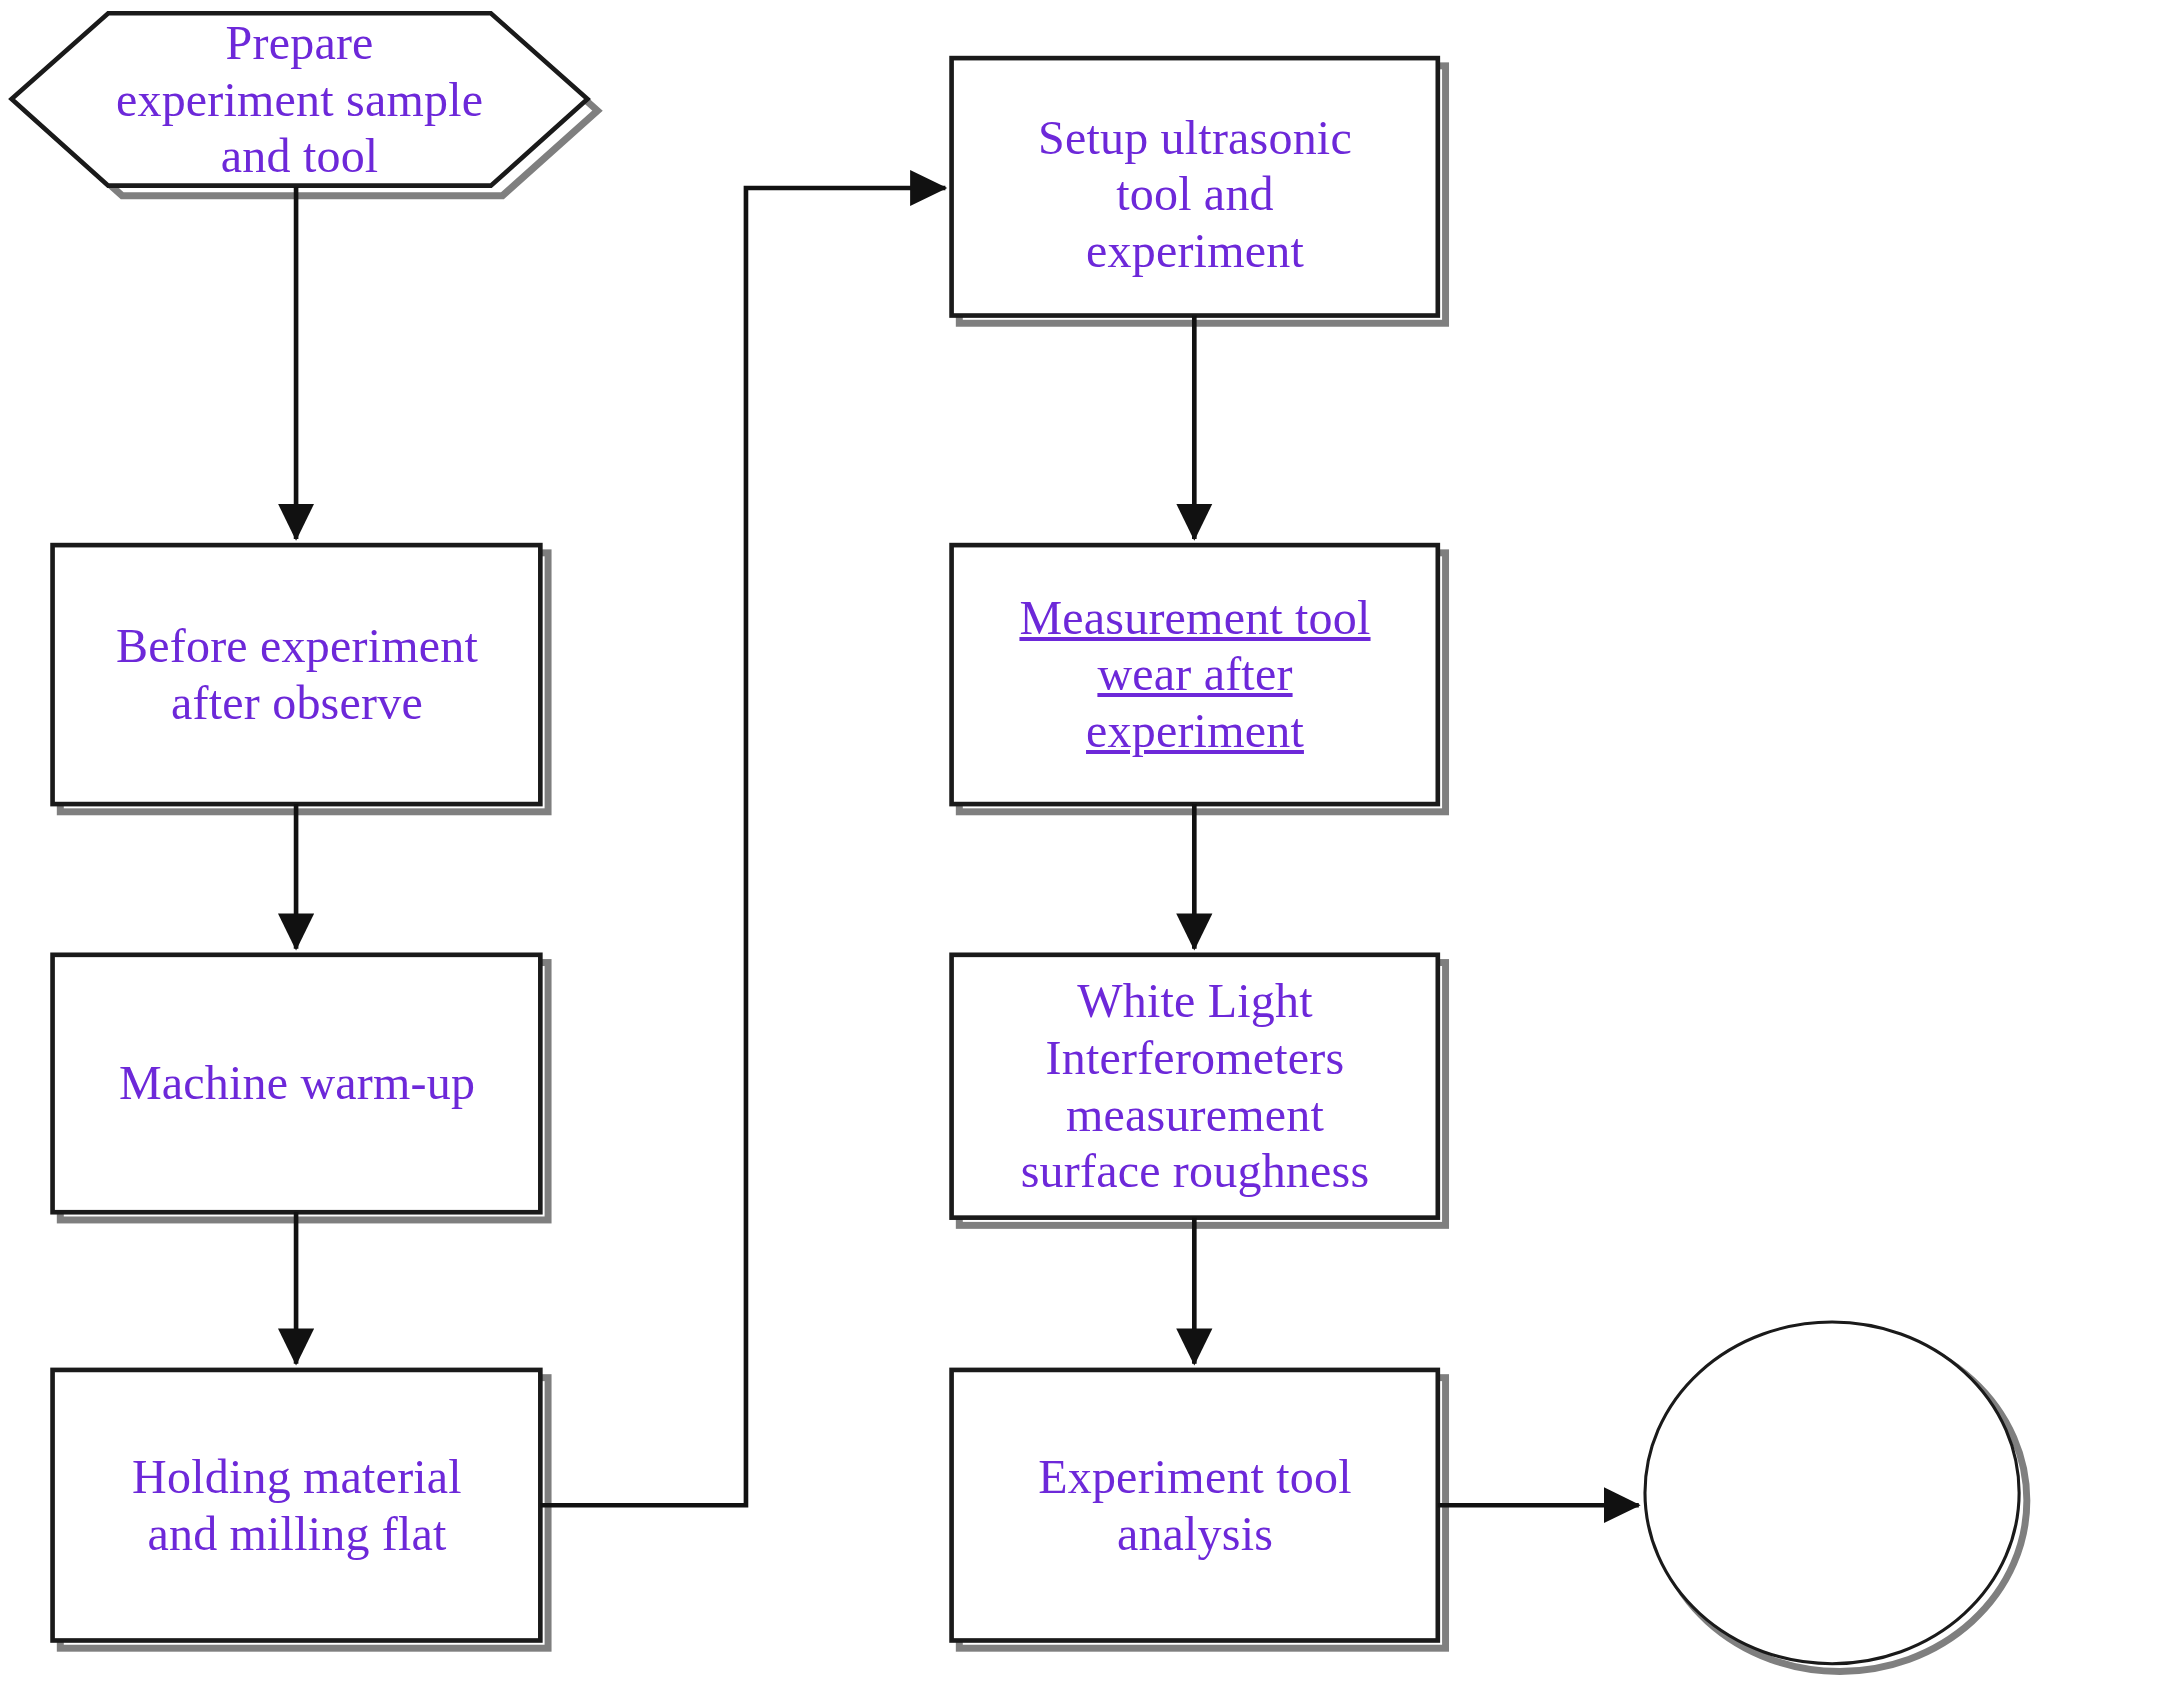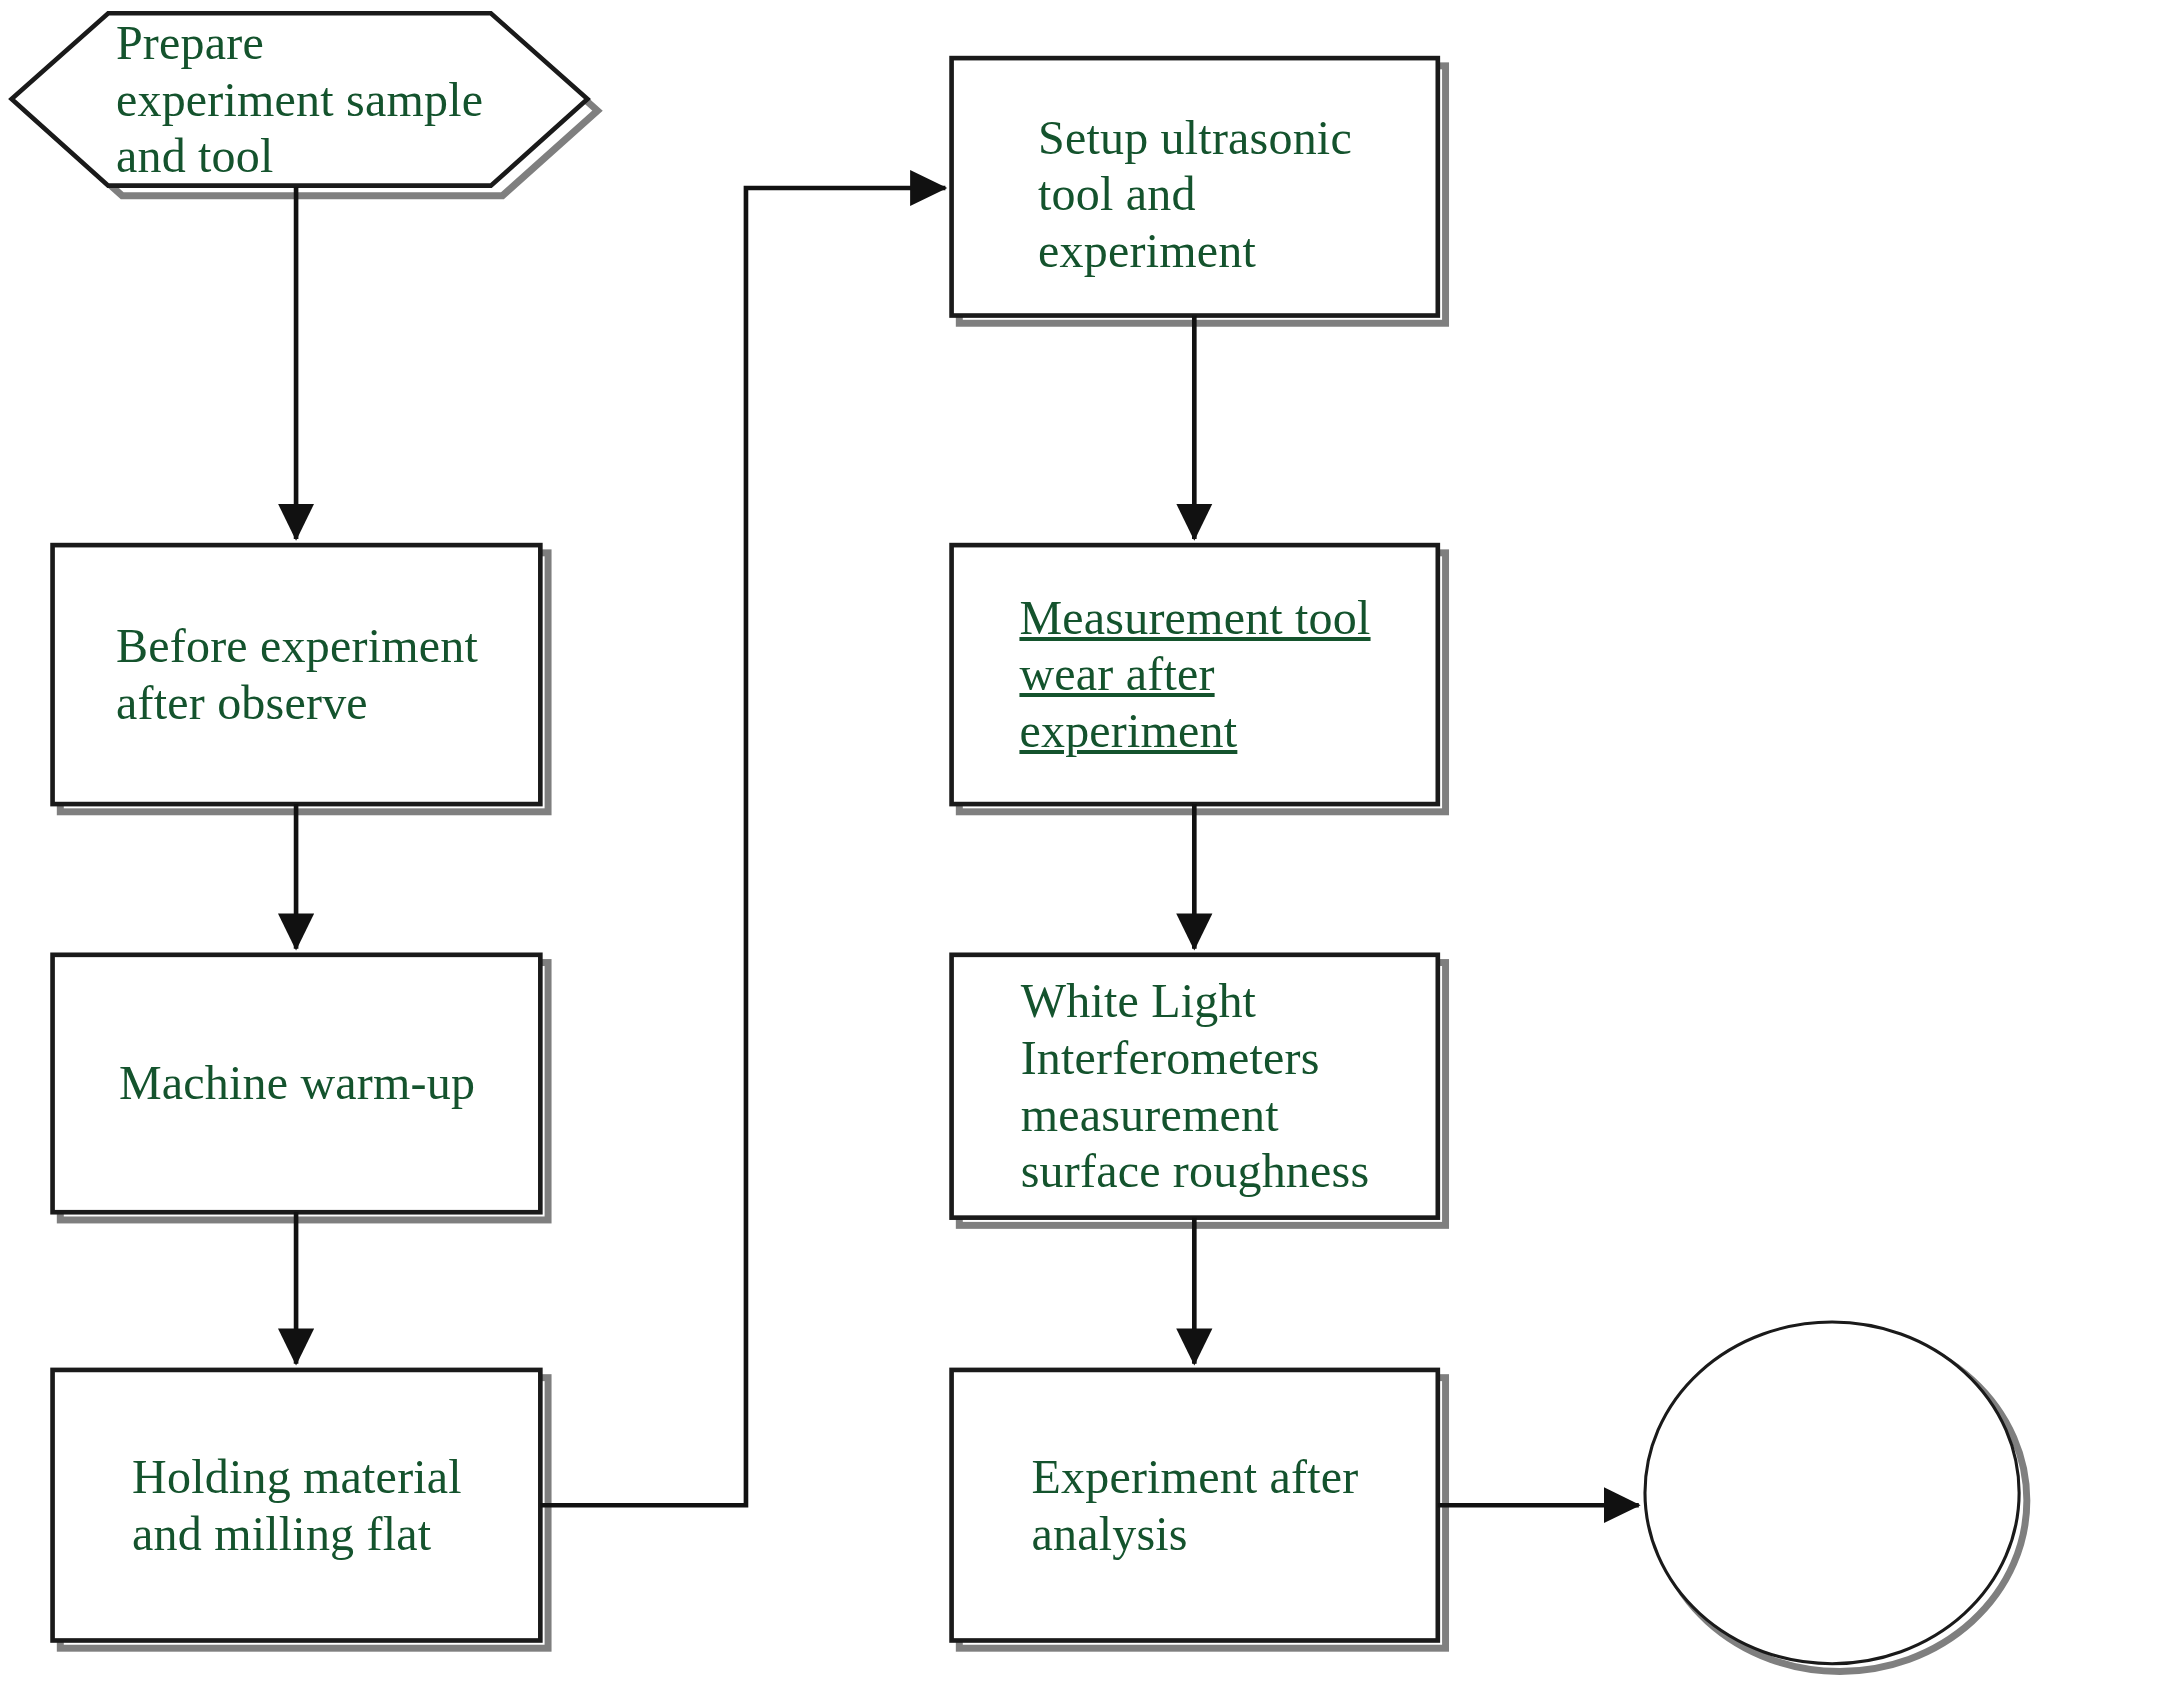--- a/index.html
+++ b/index.html
@@ -22,22 +22,22 @@
     left: 0;
     top: 0;
     width: 2183px;
     height: 1687px;
   }
   .node-label {
     position: absolute;
     display: flex;
     align-items: center;
     justify-content: center;
-    text-align: left;
-    color: #14532d;
+    text-align: center;
+    color: #6d28d9;
     font-size: 48px;
     line-height: 1.18;
     letter-spacing: 0.2px;
     pointer-events: none;
     white-space: pre-line;
   }
 </style>
 </head>
 <body>
 
@@ -104,18 +104,18 @@
 
   <div class="node-label" style="left:952px; top:545px; width:486px; height:259px;text-decoration:underline;">Measurement tool
 wear after
 experiment</div>
 
   <div class="node-label" style="left:952px; top:955px; width:486px; height:263px;">White Light
 Interferometers
 measurement
 surface roughness</div>
 
-  <div class="node-label" style="left:952px; top:1370px; width:486px; height:271px;">Experiment after
+  <div class="node-label" style="left:952px; top:1370px; width:486px; height:271px;">Experiment tool
 analysis</div>
 
 
 </div>
 
 
 </body></html>

